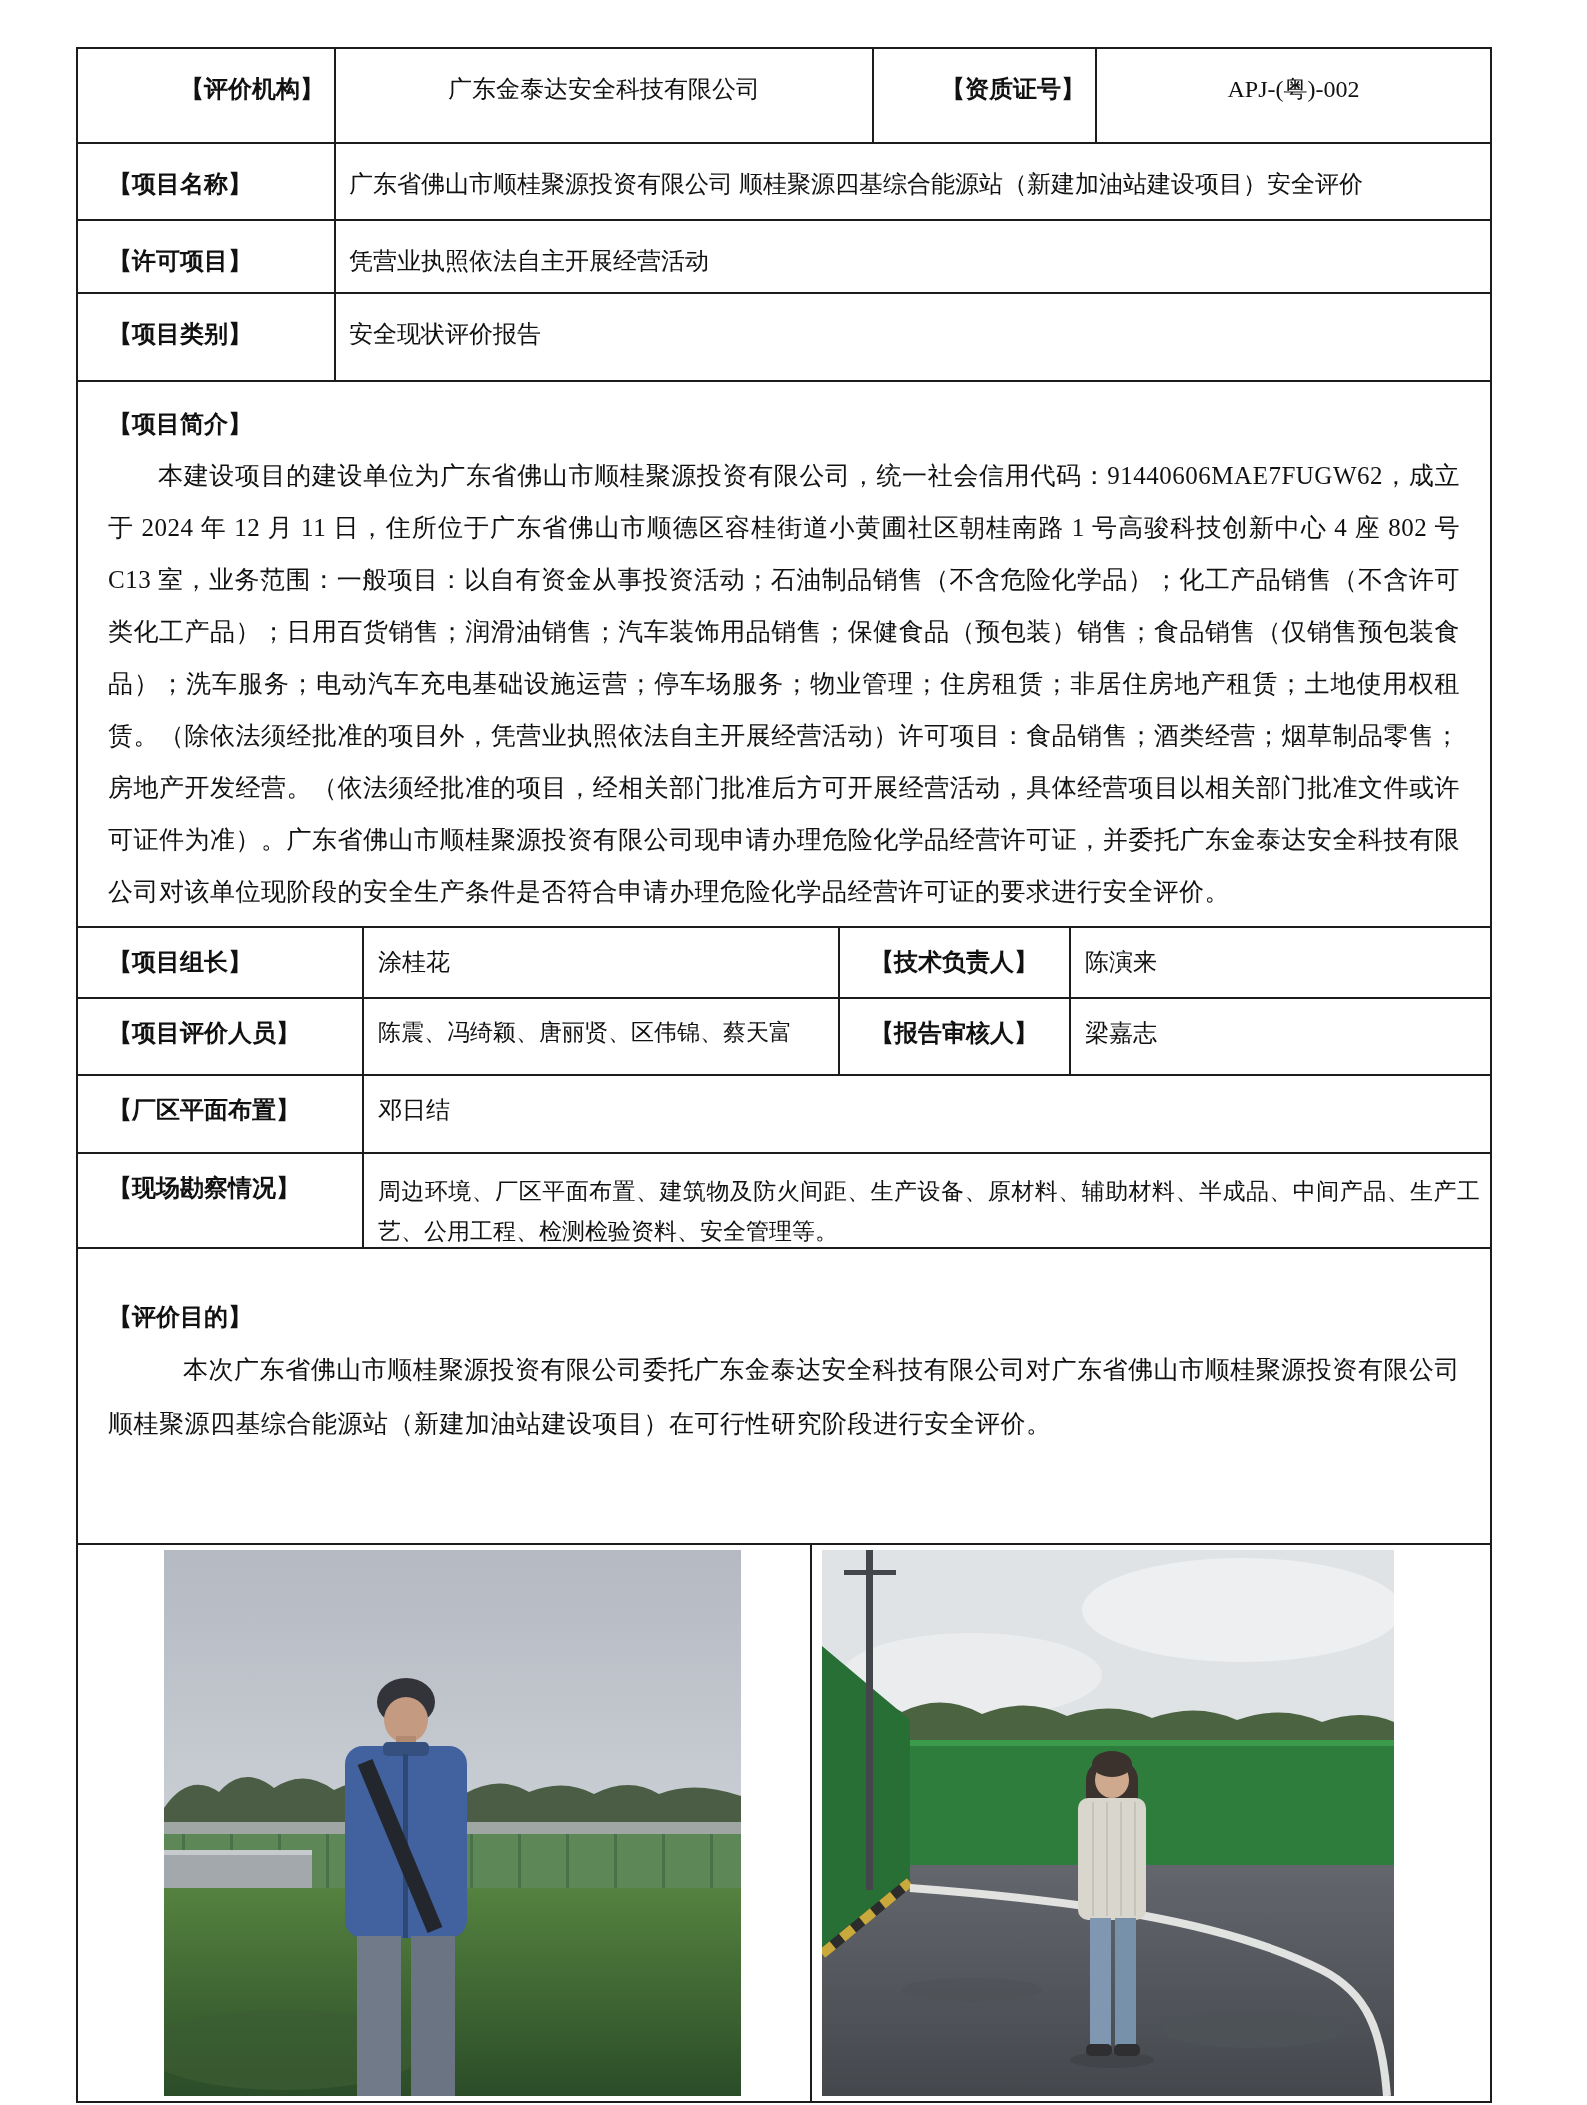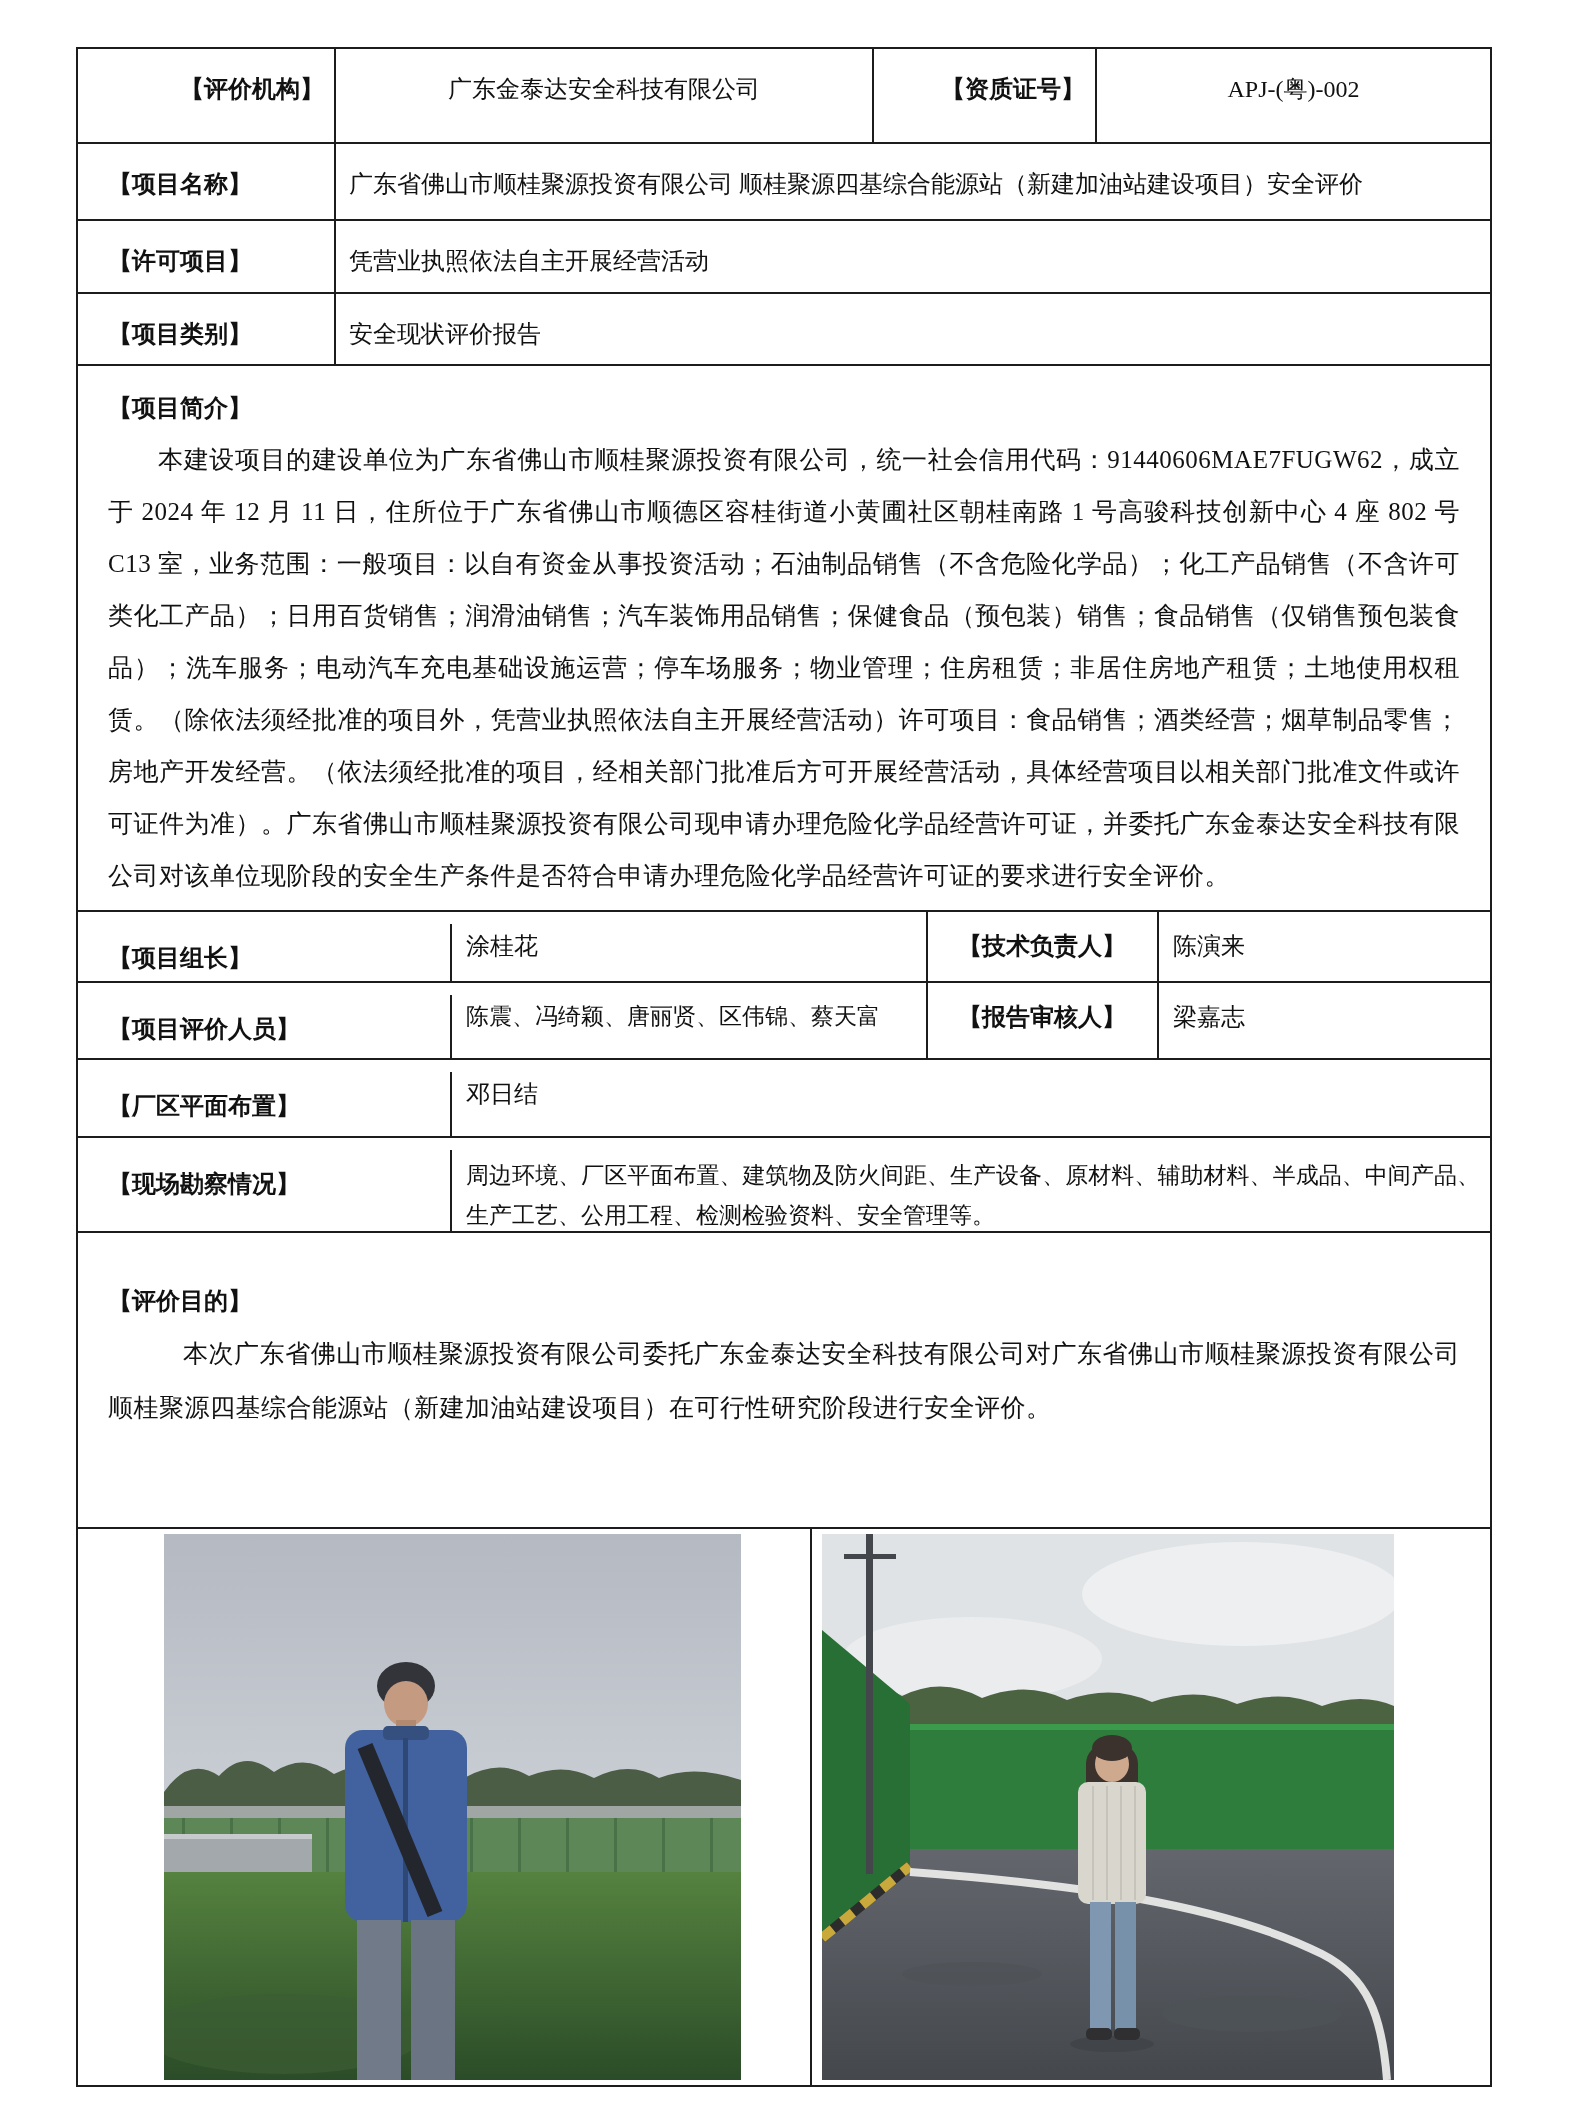--- a/index.html
+++ b/index.html
@@ -15,30 +15,30 @@
   .trow.last{border-bottom:none;}
   .cell{box-sizing:border-box;border-right:2px solid #1c1c1c;padding:24px 10px 0 30px;overflow:hidden;}
   .cell.nr{border-right:none;}
   .cell.centered{display:flex;justify-content:center;padding-left:0;padding-right:0;}
   .label{font-weight:700;font-size:24px;white-space:nowrap;}
   .value{font-size:24px;}
   .nowrap{white-space:nowrap;}
   
   .hc1{width:258px;} .hc2{width:538px;} .hc3{width:223px;} .hc4{flex:1;}
   .hval{flex:1;padding-left:13px;}
-  .r1{height:95px;text-align:right;} .r2{height:77px;} .r3{height:73px;} .r4{height:72px;}
+  .r1{height:95px;text-align:right;} .r2{height:77px;} .r3{height:73px;} .r4{height:88px;}
   
   .section{box-sizing:border-box;padding:26px 30px 16px 30px;}
   .sec-intro{height:544px;}
   .sec-purpose{height:294px;padding-top:52px;}
   .sec-heading{font-weight:700;font-size:24px;}
   .sec-body{font-size:25px;line-height:52px;text-align:justify;margin:10px 0 0 0;text-indent:2em;letter-spacing:0.5px;}
   .sec-purpose .sec-body{text-indent:3em;line-height:54px;}
   
-  .tc1{width:374px;margin-top:12px;} .tc2{width:476px;} .tc3{width:231px;} .tc4{flex:1;}
+  .tc1{width:286px;} .tc2{width:476px;} .tc3{width:231px;} .tc4{flex:1;}
   .tval{padding-left:14px;padding-top:18px;}
   .p1{height:71px;} .p2{height:77px;} .p3{height:78px;} .p4{height:95px;}
   .team-label{padding-top:18px;}
   .survey-val{font-size:23px;line-height:40px;text-align:justify;}
   
   .photos-row{height:556px;}
   .photo-cell-left{width:734px;border-right:2px solid #1c1c1c;box-sizing:border-box;overflow:hidden;}
   .photo-cell-right{flex:1;box-sizing:border-box;overflow:hidden;}
   .photo{display:block;margin-top:5px;}
   .photo-l{margin-left:86px;}

